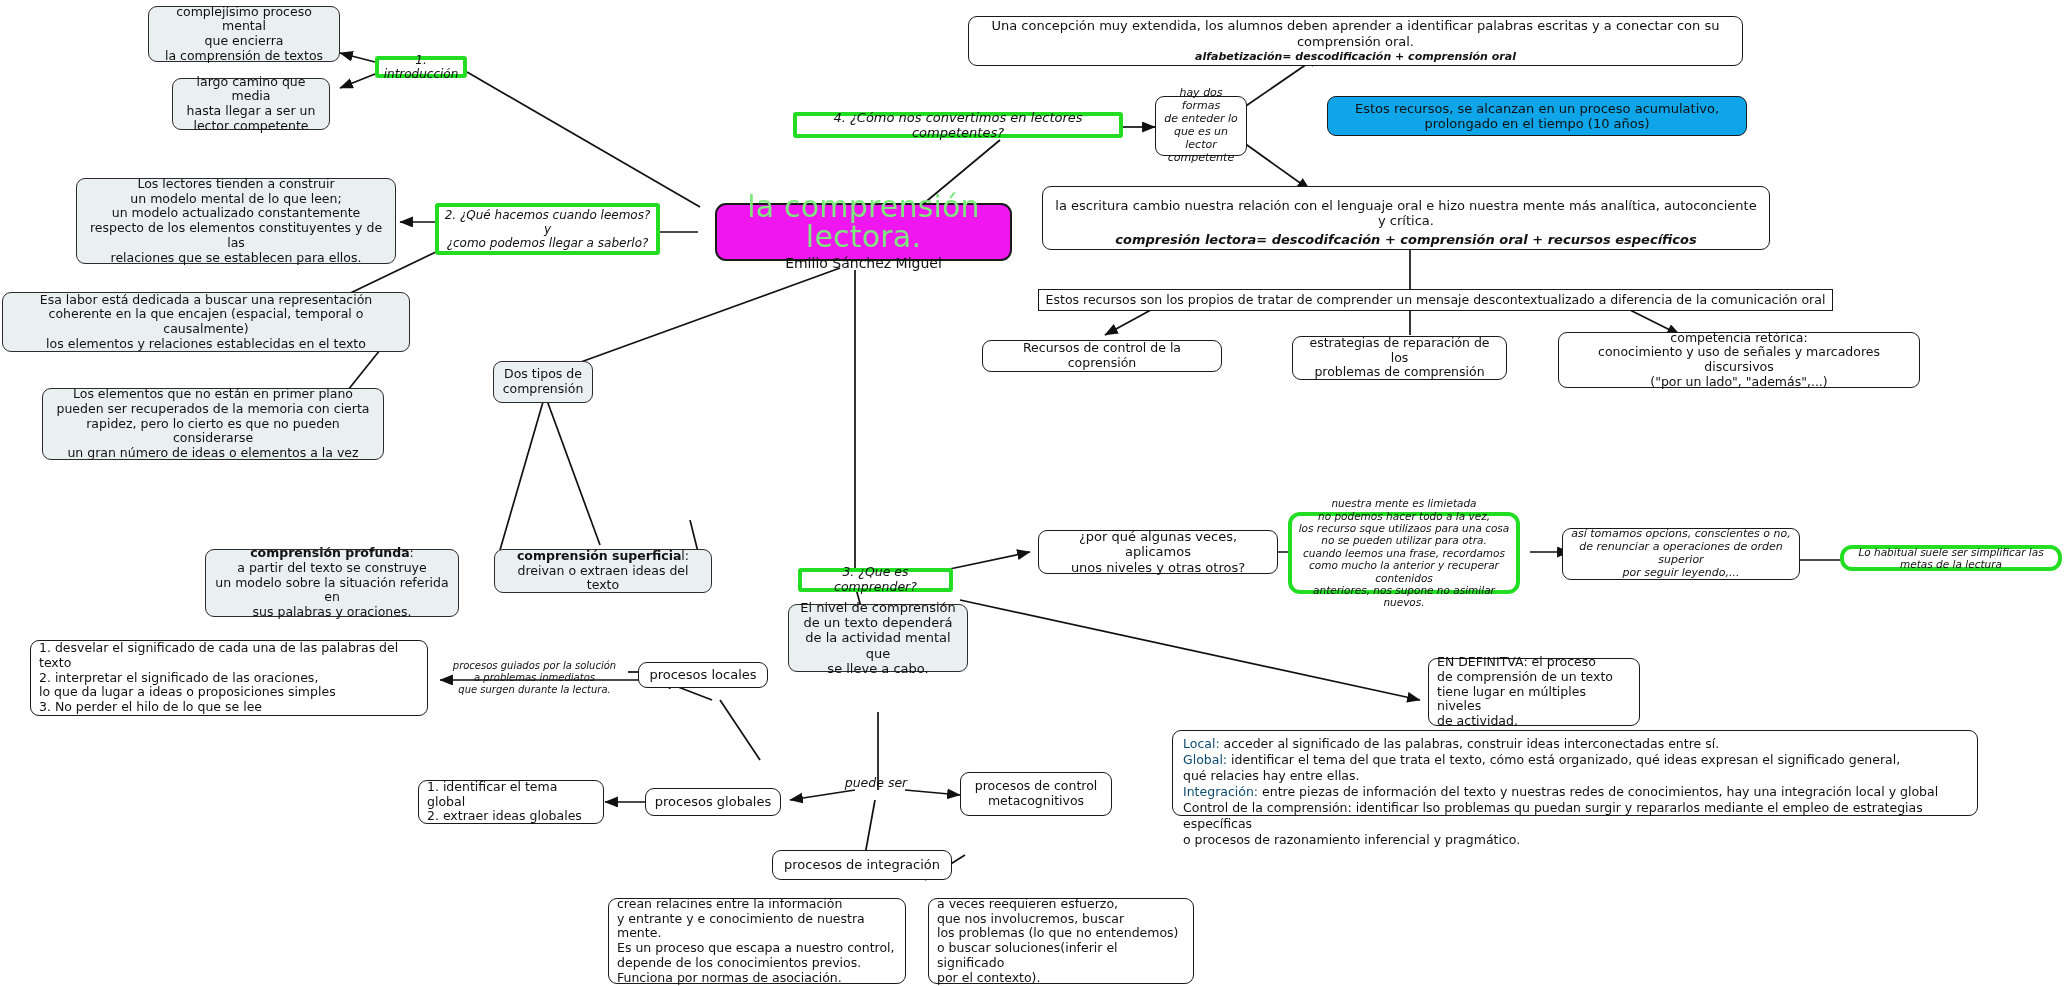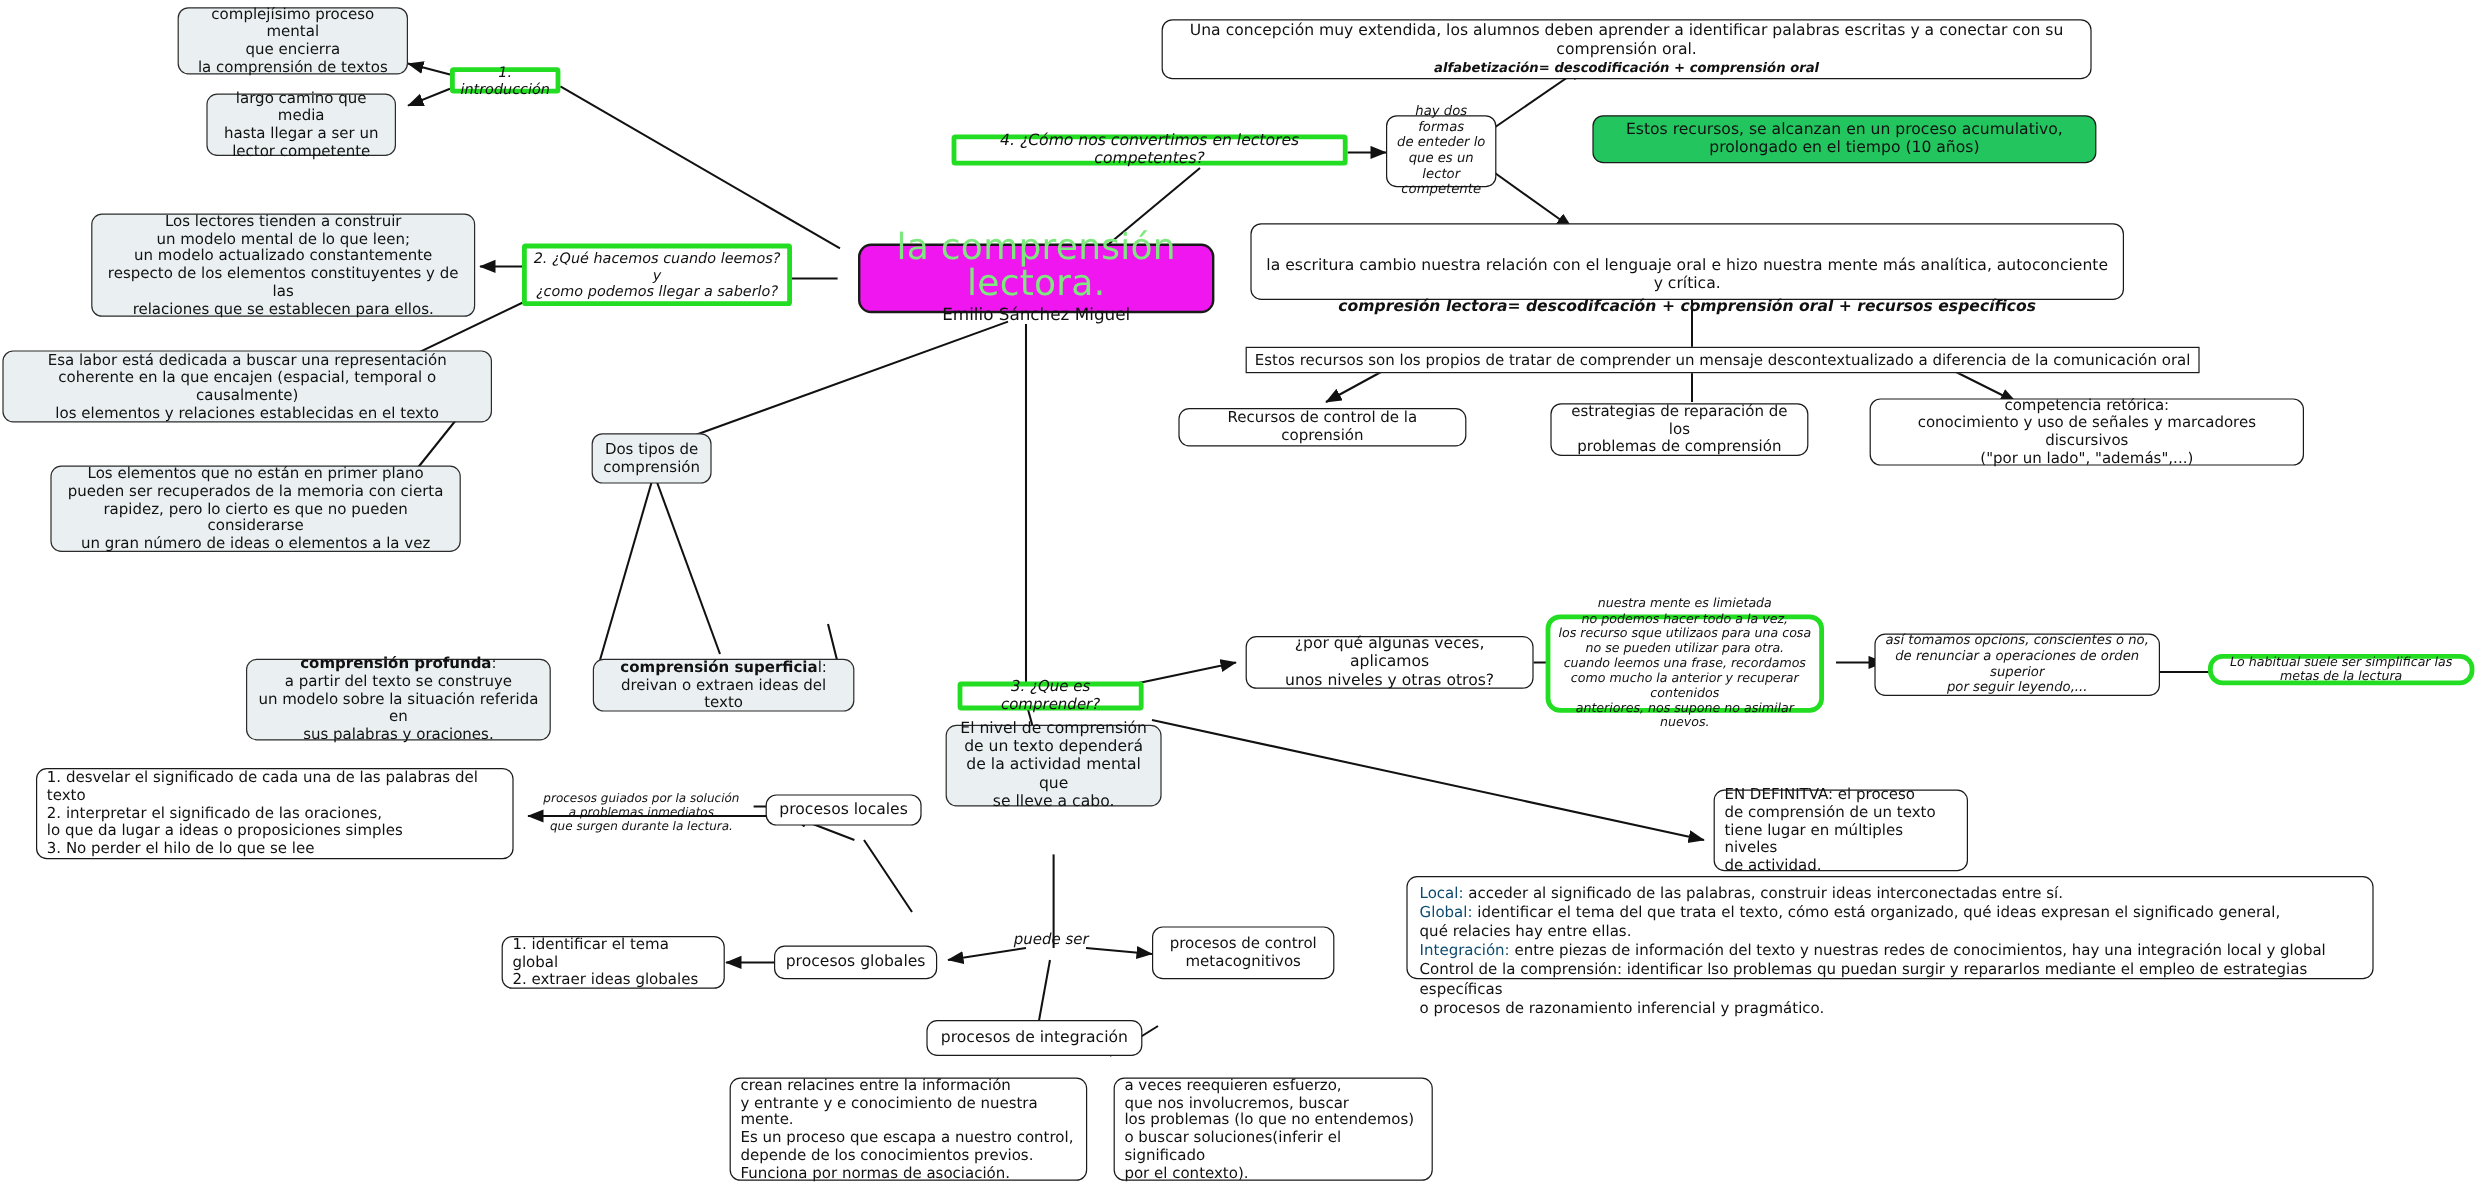--- a/index.html
+++ b/index.html
@@ -7,21 +7,21 @@
        font-family:"DejaVu Sans","Liberation Sans",sans-serif;color:#111;}
   #canvas{position:absolute;left:0;top:0;width:2066px;height:986px;}
   svg.edges{position:absolute;left:0;top:0;width:2066px;height:986px;pointer-events:none;}
   .node{position:absolute;box-sizing:border-box;display:flex;align-items:center;
         justify-content:center;text-align:center;line-height:1.18;}
   .grey{background:#eaf0f2;border:1.6px solid #2b2b2b;border-radius:9px;}
   .plain{background:#ffffff;border:1.6px solid #1a1a1a;border-radius:9px;}
   .sq{background:#ffffff;border:1.6px solid #1a1a1a;border-radius:0;}
   .green{background:#ffffff;border:4px solid #22dd22;border-radius:3px;font-style:italic;}
   .greenr{background:#ffffff;border:4px solid #22dd22;border-radius:12px;font-style:italic;}
-  .yellow{background:#22c55e;border:1.6px solid #1a1a1a;border-radius:9px;}
+  .yellow{background:#0ea5e9;border:1.6px solid #1a1a1a;border-radius:9px;}
   .magenta{background:#f film;}
   .magenta{background:#ef16ef;border:2px solid #1a1a1a;border-radius:11px;flex-direction:column;margin-left:15px;}
   .title-main{color:#7ee87e;font-size:30px;line-height:1;letter-spacing:.2px;}
   .title-sub{color:#111;font-size:14px;margin-top:3px;}
   .label{position:absolute;font-style:italic;color:#111;text-align:center;line-height:1.2;}
   .lft{justify-content:flex-start;text-align:left;}
   b{font-weight:bold;}
   .red{color:#0c4a6e;}
 </style>
 </head>
@@ -176,21 +176,21 @@
 que es un lector
 competente</span>
   </div>
 
   <div class="node yellow" style="left:1327px;top:96px;width:420px;height:40px;font-size:13px;padding:3px 8px;">
     <span style="white-space:pre-line">Estos recursos, se alcanzan en un proceso acumulativo,
 prolongado en el tiempo (10 años)</span>
   </div>
 
   <div class="node plain" style="left:1042px;top:186px;width:728px;height:64px;font-size:13px;padding:4px 10px;flex-direction:column;justify-content:flex-start;">
-    <span style="margin-top:23px;">la escritura cambio nuestra relación con el lenguaje oral e hizo nuestra mente más analítica, autoconciente y crítica.</span>
+    <span style="margin-top:7px;">la escritura cambio nuestra relación con el lenguaje oral e hizo nuestra mente más analítica, autoconciente y crítica.</span>
     <span style="font-weight:bold;font-style:italic;font-size:13px;margin-top:3px;">compresión lectora= descodifcación + comprensión oral + recursos específicos</span>
   </div>
 
   <div class="node sq" style="left:1038px;top:289px;width:795px;height:22px;font-size:12.5px;padding:1px 6px;">
     <span>Estos recursos son los propios de tratar de comprender un mensaje descontextualizado a diferencia de la comunicación oral</span>
   </div>
 
   <div class="node plain" style="left:982px;top:340px;width:240px;height:32px;font-size:12.5px;padding:2px 6px;">
     <span>Recursos de control de la coprensión</span>
   </div>

